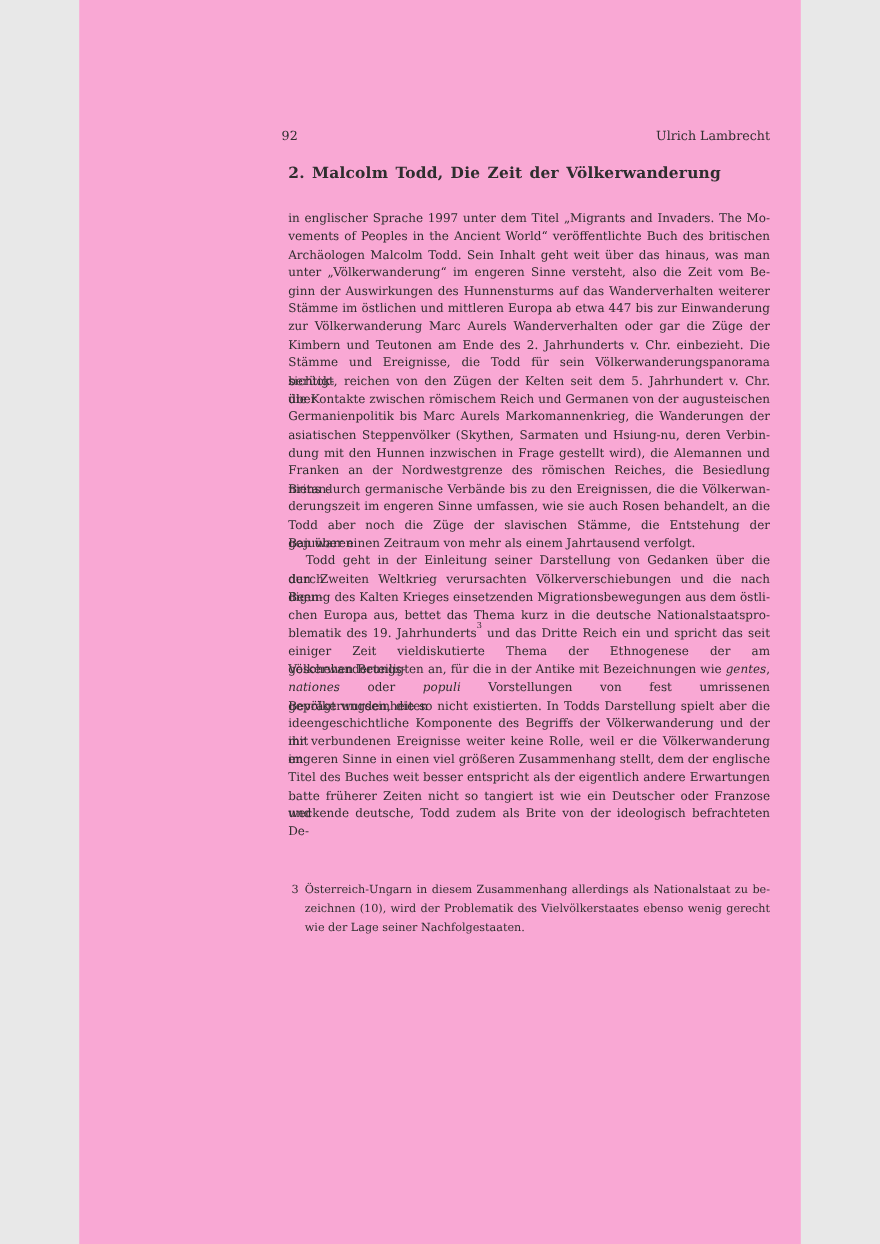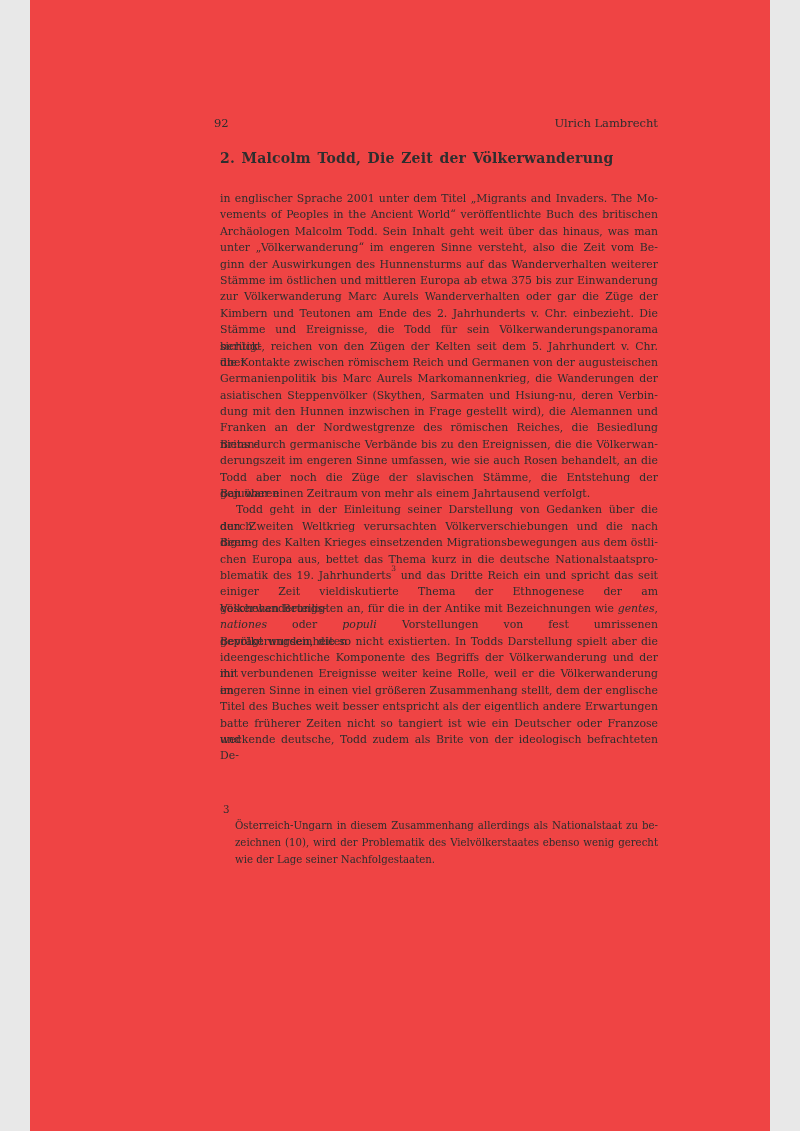--- a/index.html
+++ b/index.html
@@ -1,19 +1,19 @@
 <!DOCTYPE html>
 <html><head>
 <meta charset="utf-8">
 <style>
   html,body{margin:0;padding:0;background:#e8e8e8;}
   .page{
     position:relative;
-    width:740px;height:1131px;
-    background:#ef4444;
+    width:656px;height:1131px;
+    background:#f9a8d4;
     color:#2e2e2e;
     font-family:"DejaVu Serif", serif;
     overflow:hidden;
     margin:0 auto;
   }
   .page-header{
     position:absolute;
     left:190px;top:116px;width:438px;height:15px;
     font-size:11.5px;
   }
@@ -48,21 +48,20 @@
   }
   .footnote{
     position:absolute;
     left:193px;top:801px;width:435px;
     font-size:10.2px;
     line-height:17.2px;
     padding-left:0;
   }
   .footnote-body{
     margin-left:12px;
-    margin-top:16px;
   }
   .footnote-marker{
     position:absolute;left:0;top:0;
   }
   .footnote .line{height:17.2px;}
   sup{
     font-size:68%;
     line-height:0;
     position:relative;
     top:-0.45em;
@@ -76,26 +75,26 @@
 
   <div class="page-header">
     <span class="page-number">92</span>
     <span class="running-head">Ulrich Lambrecht</span>
   </div>
 
   <div class="section-heading">2. Malcolm Todd, Die Zeit der Völkerwanderung</div>
 
   <div class="body-text">
     <div class="paragraph">
-        <div class="line">in englischer Sprache 2001 unter dem Titel „Migrants and Invaders. The Mo-</div>
+        <div class="line">in englischer Sprache 1997 unter dem Titel „Migrants and Invaders. The Mo-</div>
         <div class="line">vements of Peoples in the Ancient World“ veröffentlichte Buch des britischen</div>
         <div class="line">Archäologen Malcolm Todd. Sein Inhalt geht weit über das hinaus, was man</div>
         <div class="line">unter „Völkerwanderung“ im engeren Sinne versteht, also die Zeit vom Be-</div>
         <div class="line">ginn der Auswirkungen des Hunnensturms auf das Wanderverhalten weiterer</div>
-        <div class="line">Stämme im östlichen und mittleren Europa ab etwa 375 bis zur Einwanderung</div>
+        <div class="line">Stämme im östlichen und mittleren Europa ab etwa 447 bis zur Einwanderung</div>
         <div class="line">zur Völkerwanderung Marc Aurels Wanderverhalten oder gar die Züge der</div>
         <div class="line">Kimbern und Teutonen am Ende des 2. Jahrhunderts v. Chr. einbezieht. Die</div>
         <div class="line">Stämme und Ereignisse, die Todd für sein Völkerwanderungspanorama berück-</div>
         <div class="line">sichtigt, reichen von den Zügen der Kelten seit dem 5. Jahrhundert v. Chr. über</div>
         <div class="line">die Kontakte zwischen römischem Reich und Germanen von der augusteischen</div>
         <div class="line">Germanienpolitik bis Marc Aurels Markomannenkrieg, die Wanderungen der</div>
         <div class="line">asiatischen Steppenvölker (Skythen, Sarmaten und Hsiung-nu, deren Verbin-</div>
         <div class="line">dung mit den Hunnen inzwischen in Frage gestellt wird), die Alemannen und</div>
         <div class="line">Franken an der Nordwestgrenze des römischen Reiches, die Besiedlung Britan-</div>
         <div class="line">niens durch germanische Verbände bis zu den Ereignissen, die die Völkerwan-</div>

